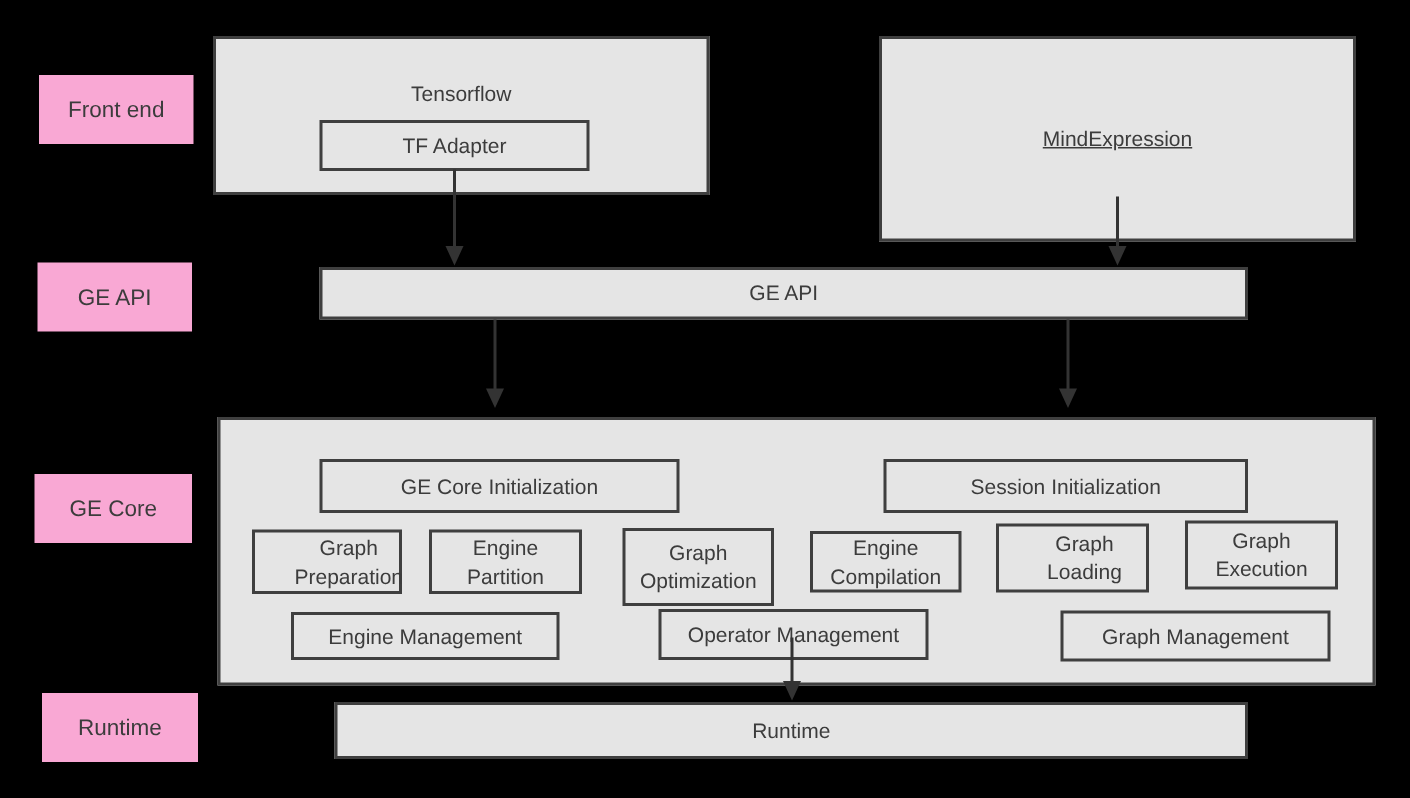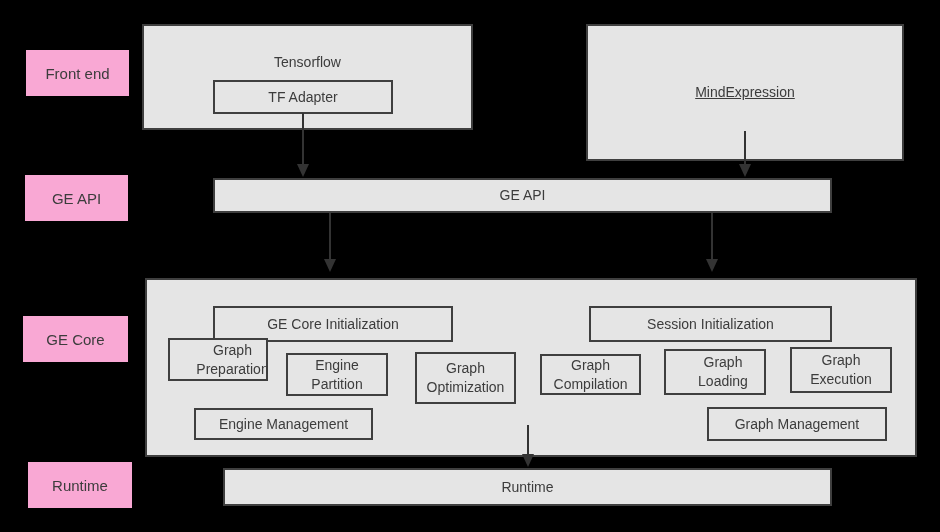--- a/index.html
+++ b/index.html
@@ -37,21 +37,21 @@
   #lbl-runtime{left:28px;top:462px;width:104px;height:46px;}
 
   #box-tensorflow{left:142px;top:24px;width:331px;height:106px;}
   #box-tf-adapter{left:69px;top:54px;width:180px;height:34px;}
   #box-mindexpression{left:586px;top:24px;width:318px;height:137px;text-decoration:underline;}
   #box-ge-api{left:213px;top:178px;width:619px;height:35px;}
 
   #box-ge-core{left:145px;top:246px;width:772px;height:179px;margin-top:32px;}
   #box-ge-core-init{left:66px;top:26px;width:240px;height:36px;}
   #box-session-init{left:442px;top:26px;width:243px;height:36px;}
-  #box-graph-preparation{left:21px;top:58px;width:100px;height:43px;padding-left:29px;}
+  #box-graph-preparation{left:21px;top:73px;width:100px;height:43px;padding-left:29px;}
   #box-graph-partition{left:139px;top:73px;width:102px;height:43px;}
   #box-graph-optimization{left:268px;top:72px;width:101px;height:52px;}
   #box-graph-compilation{left:393px;top:74px;width:101px;height:41px;}
   #box-graph-loading{left:517px;top:69px;width:102px;height:46px;padding-left:16px;}
   #box-graph-execution{left:643px;top:67px;width:102px;height:46px;align-items:center;}
   #box-engine-management{left:47px;top:128px;width:179px;height:32px;}
   #box-operator-management{left:292px;top:126px;width:180px;height:34px;}
   #box-graph-management{left:560px;top:127px;width:180px;height:34px;}
 
   #box-runtime{left:223px;top:468px;width:609px;height:38px;}
@@ -104,30 +104,33 @@
     <div class="box" id="box-graph-preparation">
       <span>Graph Preparation</span>
     </div>
     <div class="box" id="box-graph-partition">
       <span>Engine Partition</span>
     </div>
     <div class="box" id="box-graph-optimization">
       <span>Graph Optimization</span>
     </div>
     <div class="box" id="box-graph-compilation">
-      <span>Graph Compilation</span>
+      <span>Engine Compilation</span>
     </div>
     <div class="box" id="box-graph-loading">
       <span>Graph Loading</span>
     </div>
     <div class="box" id="box-graph-execution">
       <span>Graph Execution</span>
     </div>
     <div class="box" id="box-engine-management">
       <span>Engine Management</span>
+    </div>
+    <div class="box" id="box-operator-management">
+      <span>Operator Management</span>
     </div>
     <div class="box" id="box-graph-management">
       <span>Graph Management</span>
     </div>
   </div>
 
   <div class="box" id="box-runtime">
     <span>Runtime</span>
   </div>
 

